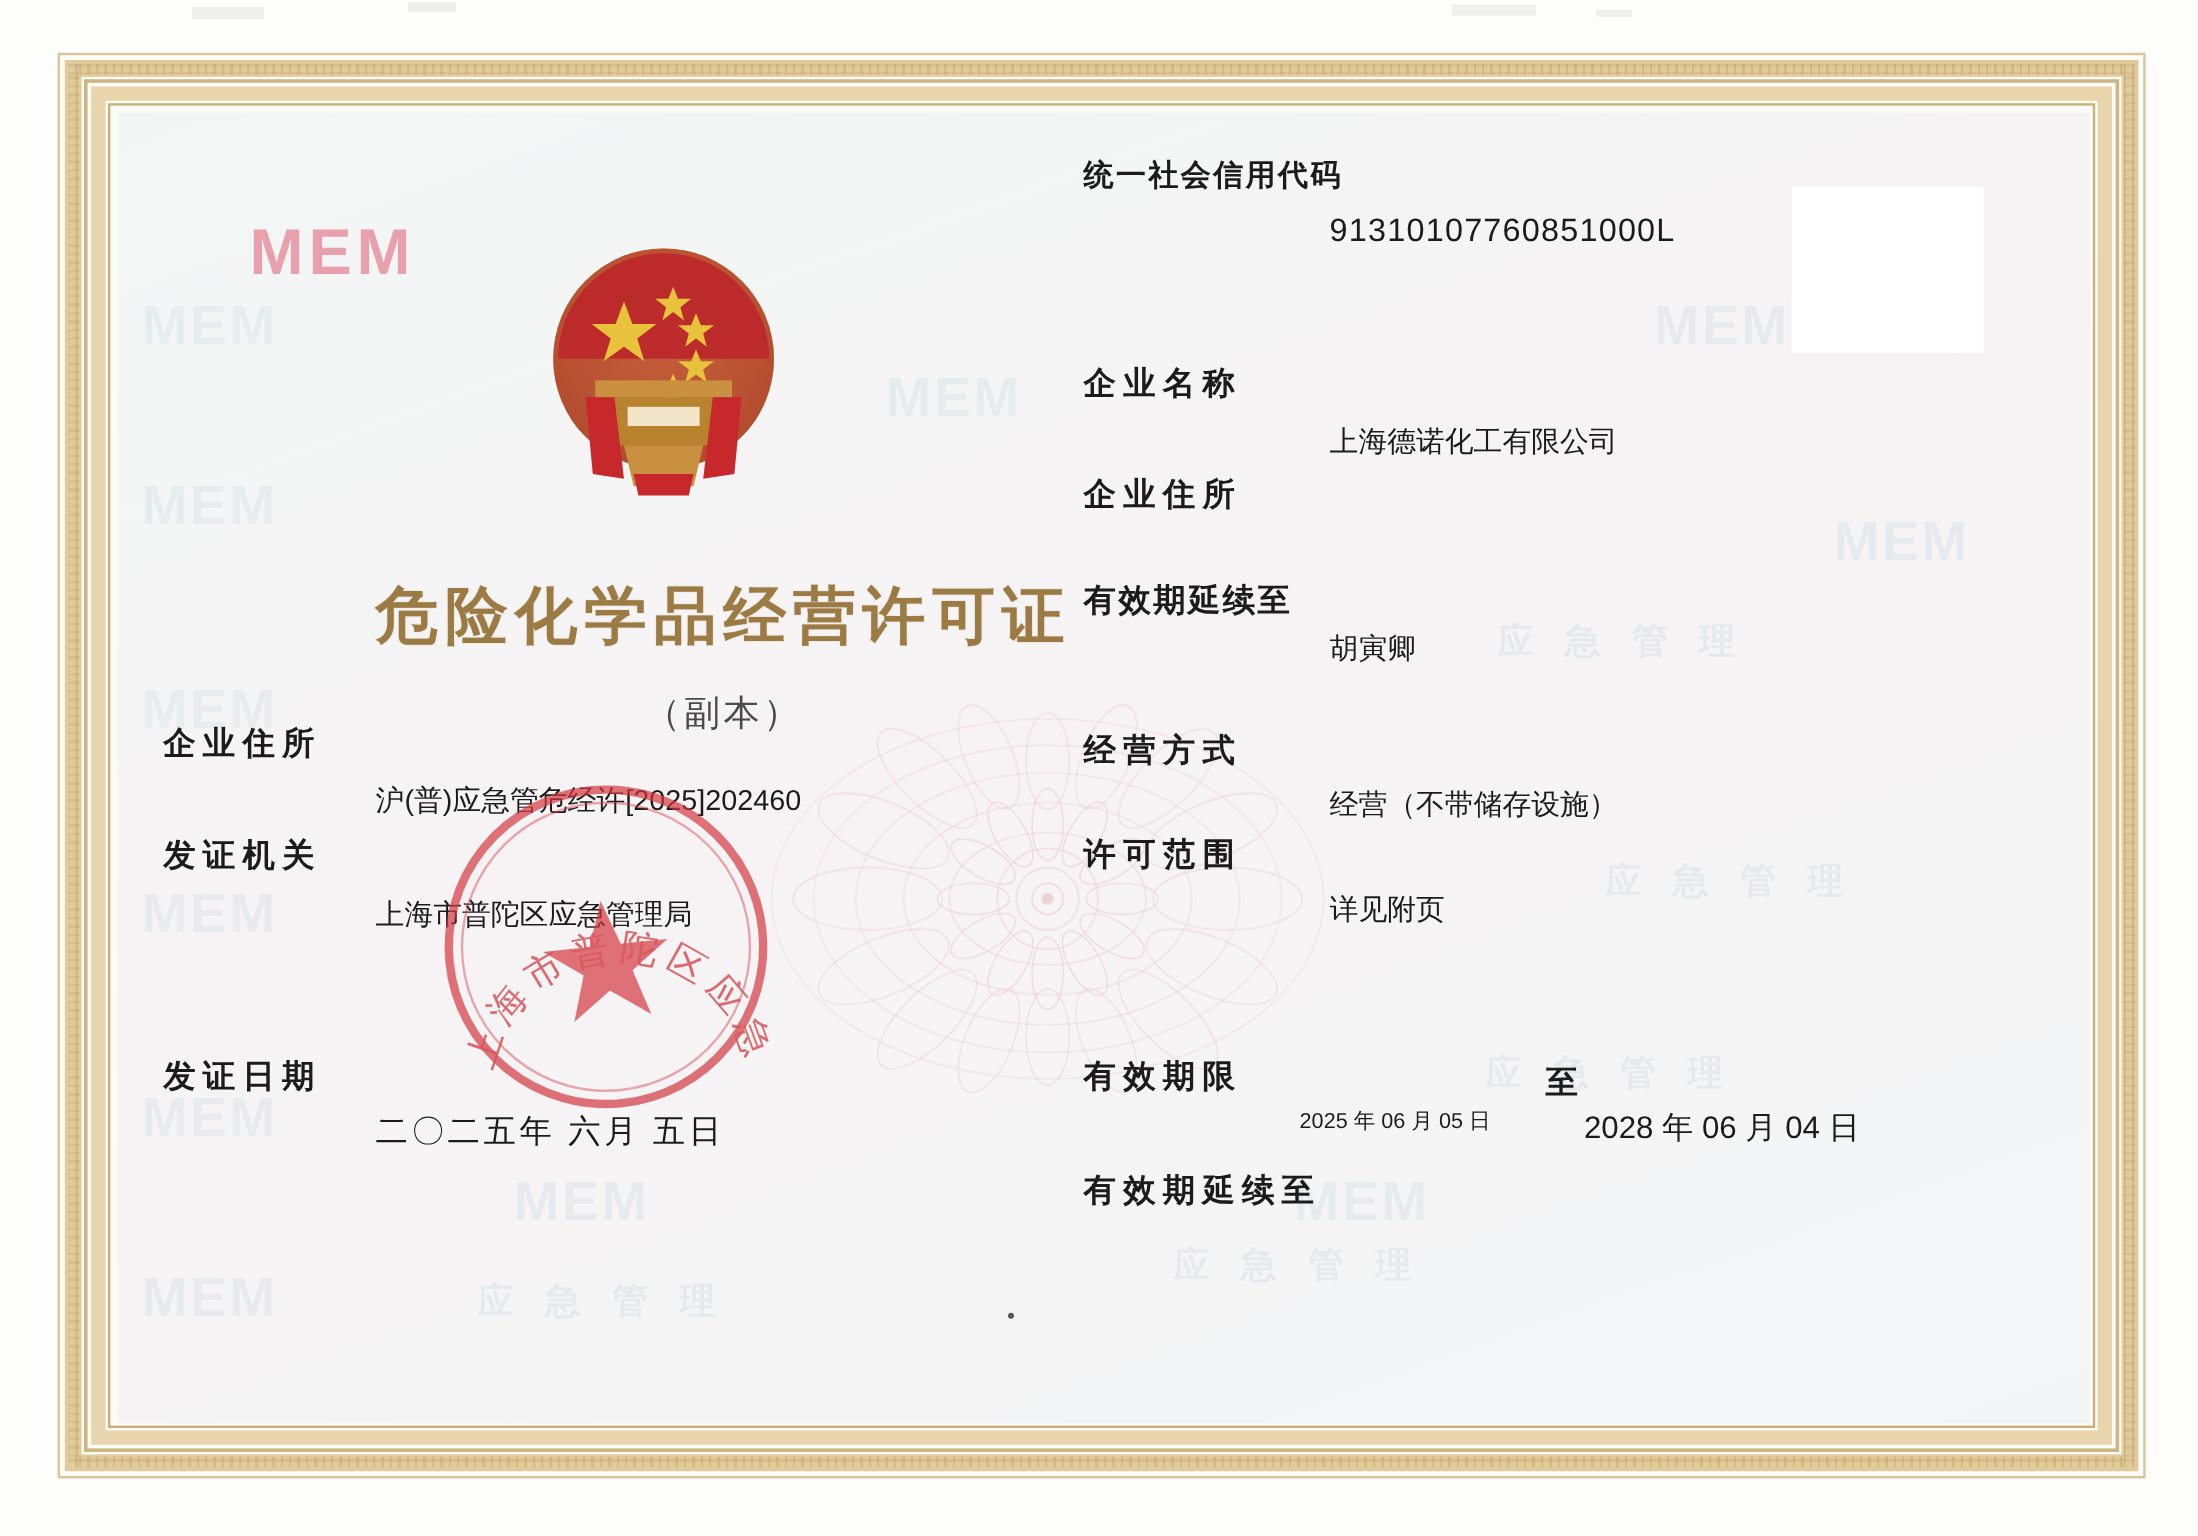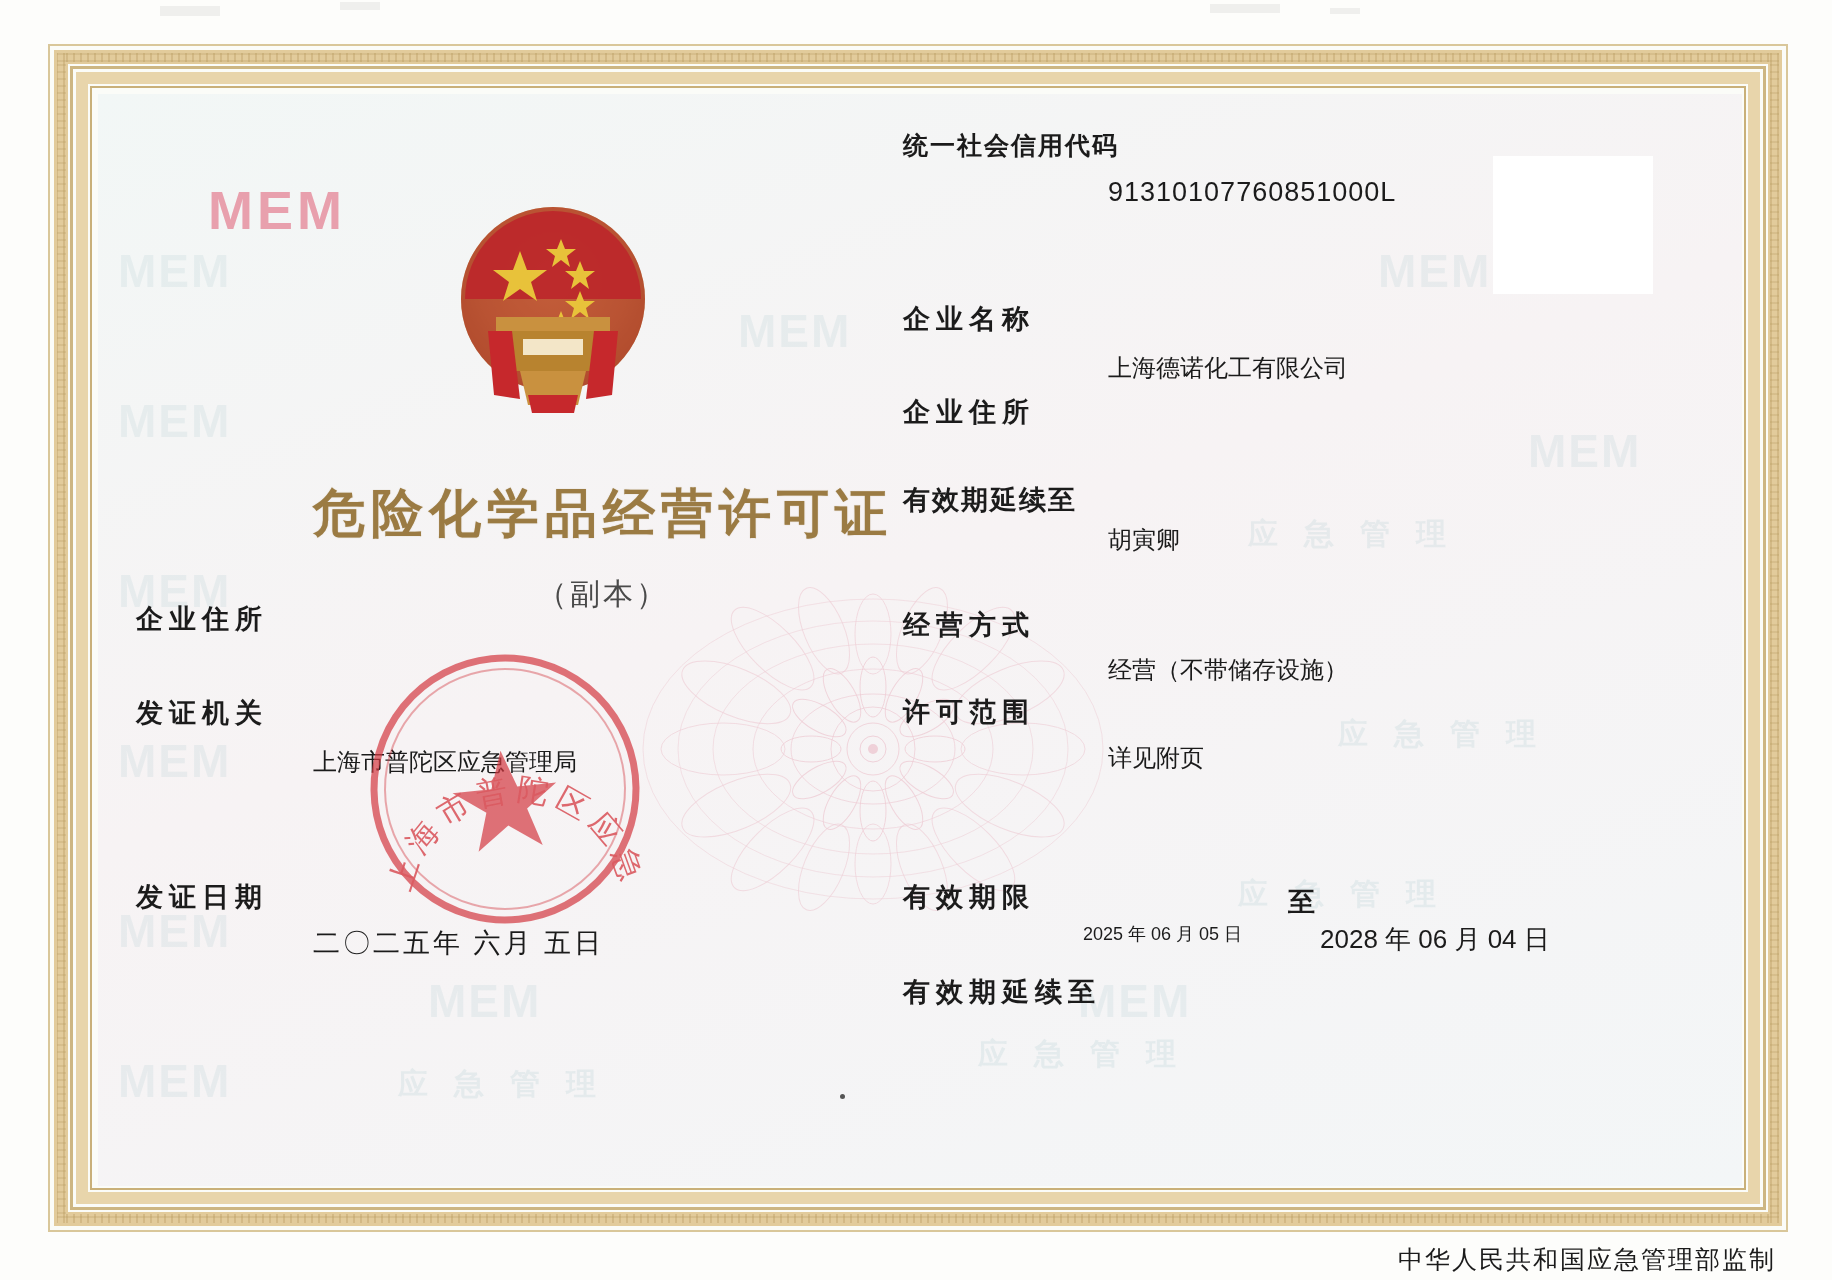--- a/index.html
+++ b/index.html
@@ -380,20 +380,21 @@
         <path d="M60 132 L84 132 L92 200 L66 196 Z" fill="#c6282c"></path>
         <path d="M190 132 L166 132 L158 200 L184 196 Z" fill="#c6282c"></path>
         <path d="M92 172 L158 172 L150 206 L100 206 Z" fill="#c9913f"></path>
         <path d="M100 196 L150 196 L146 214 L104 214 Z" fill="#c6282c"></path>
       </svg>
 
       <div id="cert-title">危险化学品经营许可证</div>
       <div id="cert-subtitle">（副本）</div>
 
       <div class="lbl" style="left:38px; top:507px;">企业住所</div>
+      <div class="val" style="left:215px; top:509px;">沪(普)应急管危经许[2025]202460</div>
 
       <div class="lbl" style="left:38px; top:601px;">发证机关</div>
       <div class="val" style="left:215px; top:604px;">上海市普陀区应急管理局</div>
 
       <div class="lbl" style="left:38px; top:785px;">发证日期</div>
       <div class="val" style="left:215px; top:783px; font-size:27px; letter-spacing:3px;">二〇二五年 六月 五日</div>
 
       <svg id="seal" viewBox="0 0 290 290">
         <g transform="rotate(-6 145 145)">
           <circle cx="145" cy="145" r="131" fill="none" stroke="#d4373f" stroke-width="7" opacity="0.85"></circle>
@@ -430,14 +431,13 @@
 
       <div class="lbl" style="left:805px; top:880px;">有效期延续至</div>
       <div class="val" style="left:1030px; top:880px;"></div>
 
       <div id="photo-box"></div>
 
       <div id="dot-mark" style="left:742px; top:1000px;"></div>
     </div>
   </div>
 
-  <div id="issuer-footer">中华人民共和国应急管理部监制</div>
 </div>
 
 </body></html>

